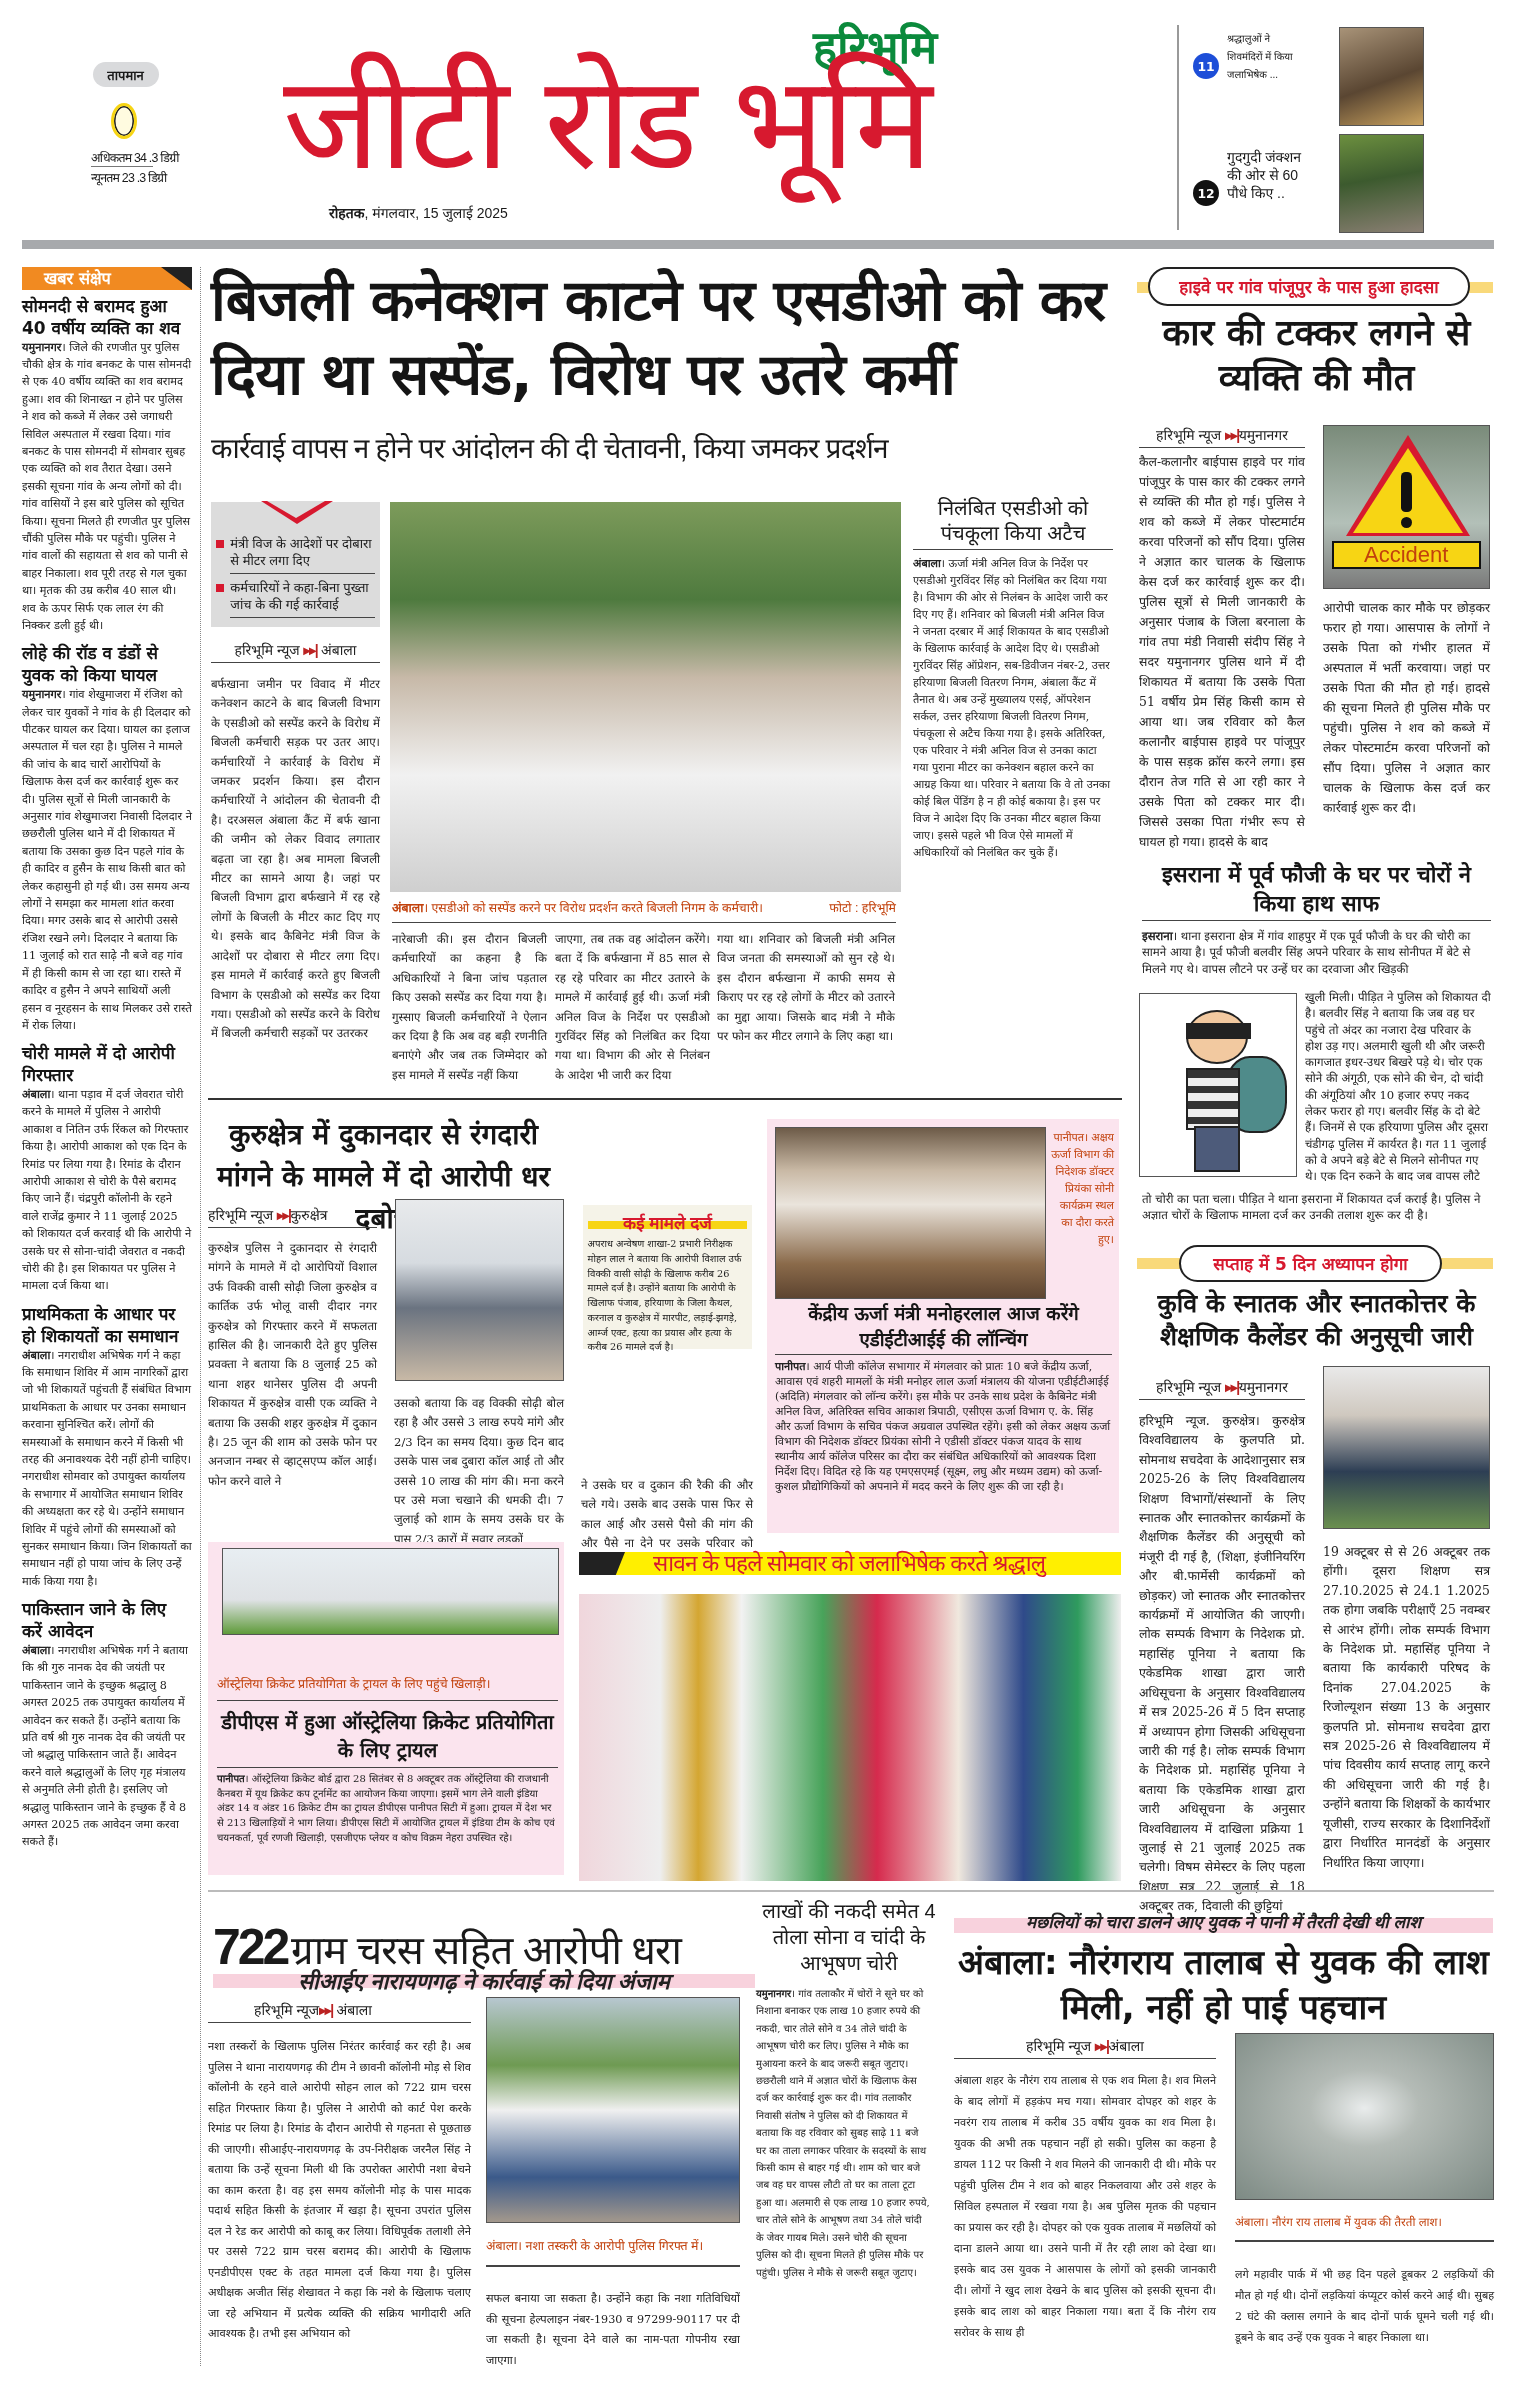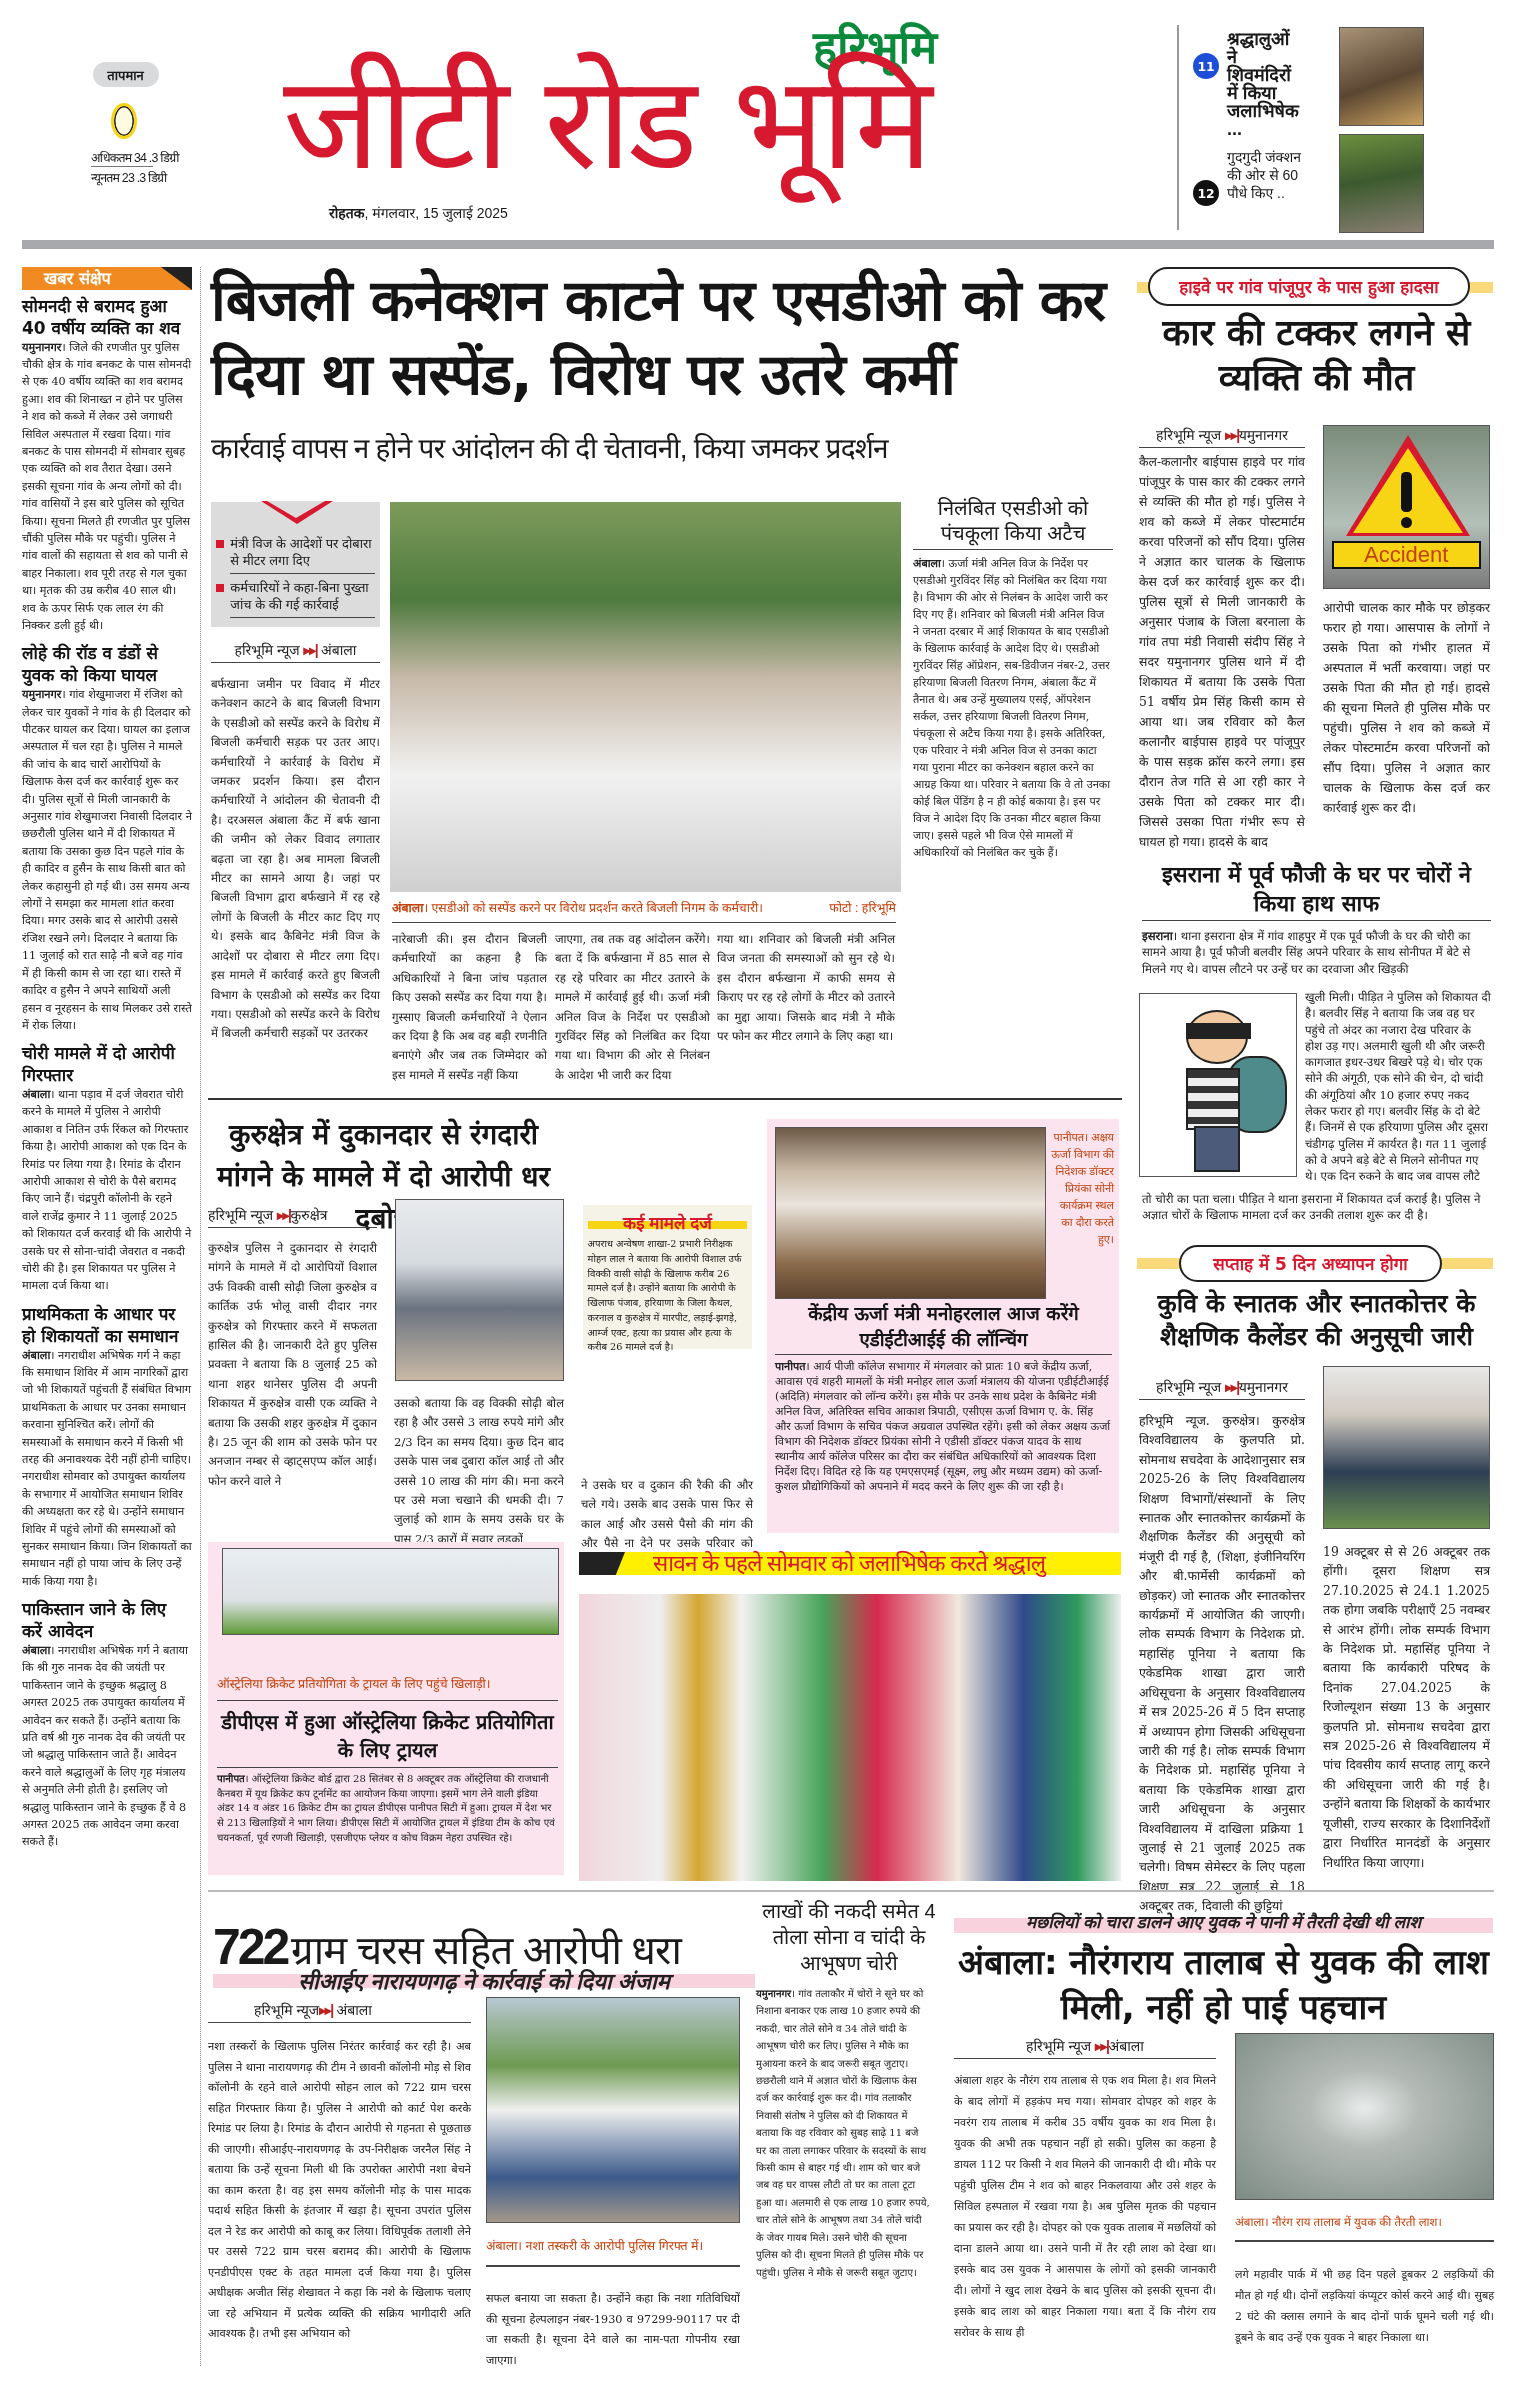--- a/index.html
+++ b/index.html
@@ -33,21 +33,21 @@
 <div class="abs" style="left:773px;top:25px;font-size:45px;font-weight:bold;color:#0b8a3c;font-family:'DejaVu Sans',sans-serif;line-height:46px;margin-left:40px;">हरिभूमि</div>
 <div class="abs" style="left:283px;top:46px;font-size:130px;color:#d7192f;font-family:'DejaVu Sans',sans-serif;line-height:155px;letter-spacing:-3.1px;white-space:nowrap;">जीटी रोड भूमि</div>
 <div class="abs" style="left:329px;top:203px;font-family:'Liberation Sans',sans-serif;font-size:14px;">
   <b>रोहतक</b><span>, मंगलवार, 15 जुलाई 2025</span>
 </div>
 
 <div class="abs" style="left:1177px;top:25px;width:2.3px;height:205px;background:#999;"></div>
 
 <div class="abs" style="left:1193px;top:27px;width:310px;height:93px;">
   <div style="position:absolute;left:0;top:26px;width:26px;height:26px;border-radius:50%;background:#1d4ed8;color:#fff;font-weight:bold;font-size:12.4px;display:flex;align-items:center;justify-content:center;">11</div>
-  <div style="position:absolute;left:34px;top:3.1px;width:74px;font-family:'Liberation Sans',sans-serif;font-size:18px;line-height:18px;font-weight:bold;">श्रद्धालुओं ने शिवमंदिरों में किया जलाभिषेक ...</div>
+  <div style="position:absolute;left:34px;top:3.1px;width:74px;font-family:'Liberation Sans',sans-serif;font-size:10px;line-height:18px;">श्रद्धालुओं ने शिवमंदिरों में किया जलाभिषेक ...</div>
   <div class="photo" style="left:146px;top:0;width:85px;height:99px;background:linear-gradient(160deg,#a89378,#5a4632 55%,#c9a25f);"></div>
 </div>
 <div class="abs" style="left:1193px;top:134px;width:310px;height:99px;">
   <div style="position:absolute;left:0;top:46px;width:26px;height:26px;border-radius:50%;background:#111;color:#fff;font-weight:bold;font-size:12.4px;display:flex;align-items:center;justify-content:center;">12</div>
   <div style="position:absolute;left:34px;top:14px;width:74px;font-family:'Liberation Sans',sans-serif;font-size:14px;line-height:18px;">गुदगुदी जंक्शन की ओर से 60 पौधे किए ..</div>
   <div class="photo" style="left:146px;top:0;width:85px;height:99px;background:linear-gradient(170deg,#6c8f3f,#3c5a2e 45%,#8a7f73);"></div>
 </div>
 
 <div class="abs" style="left:22px;top:240px;width:1472px;height:9.3px;background:#a7a9ac;"></div>
 

